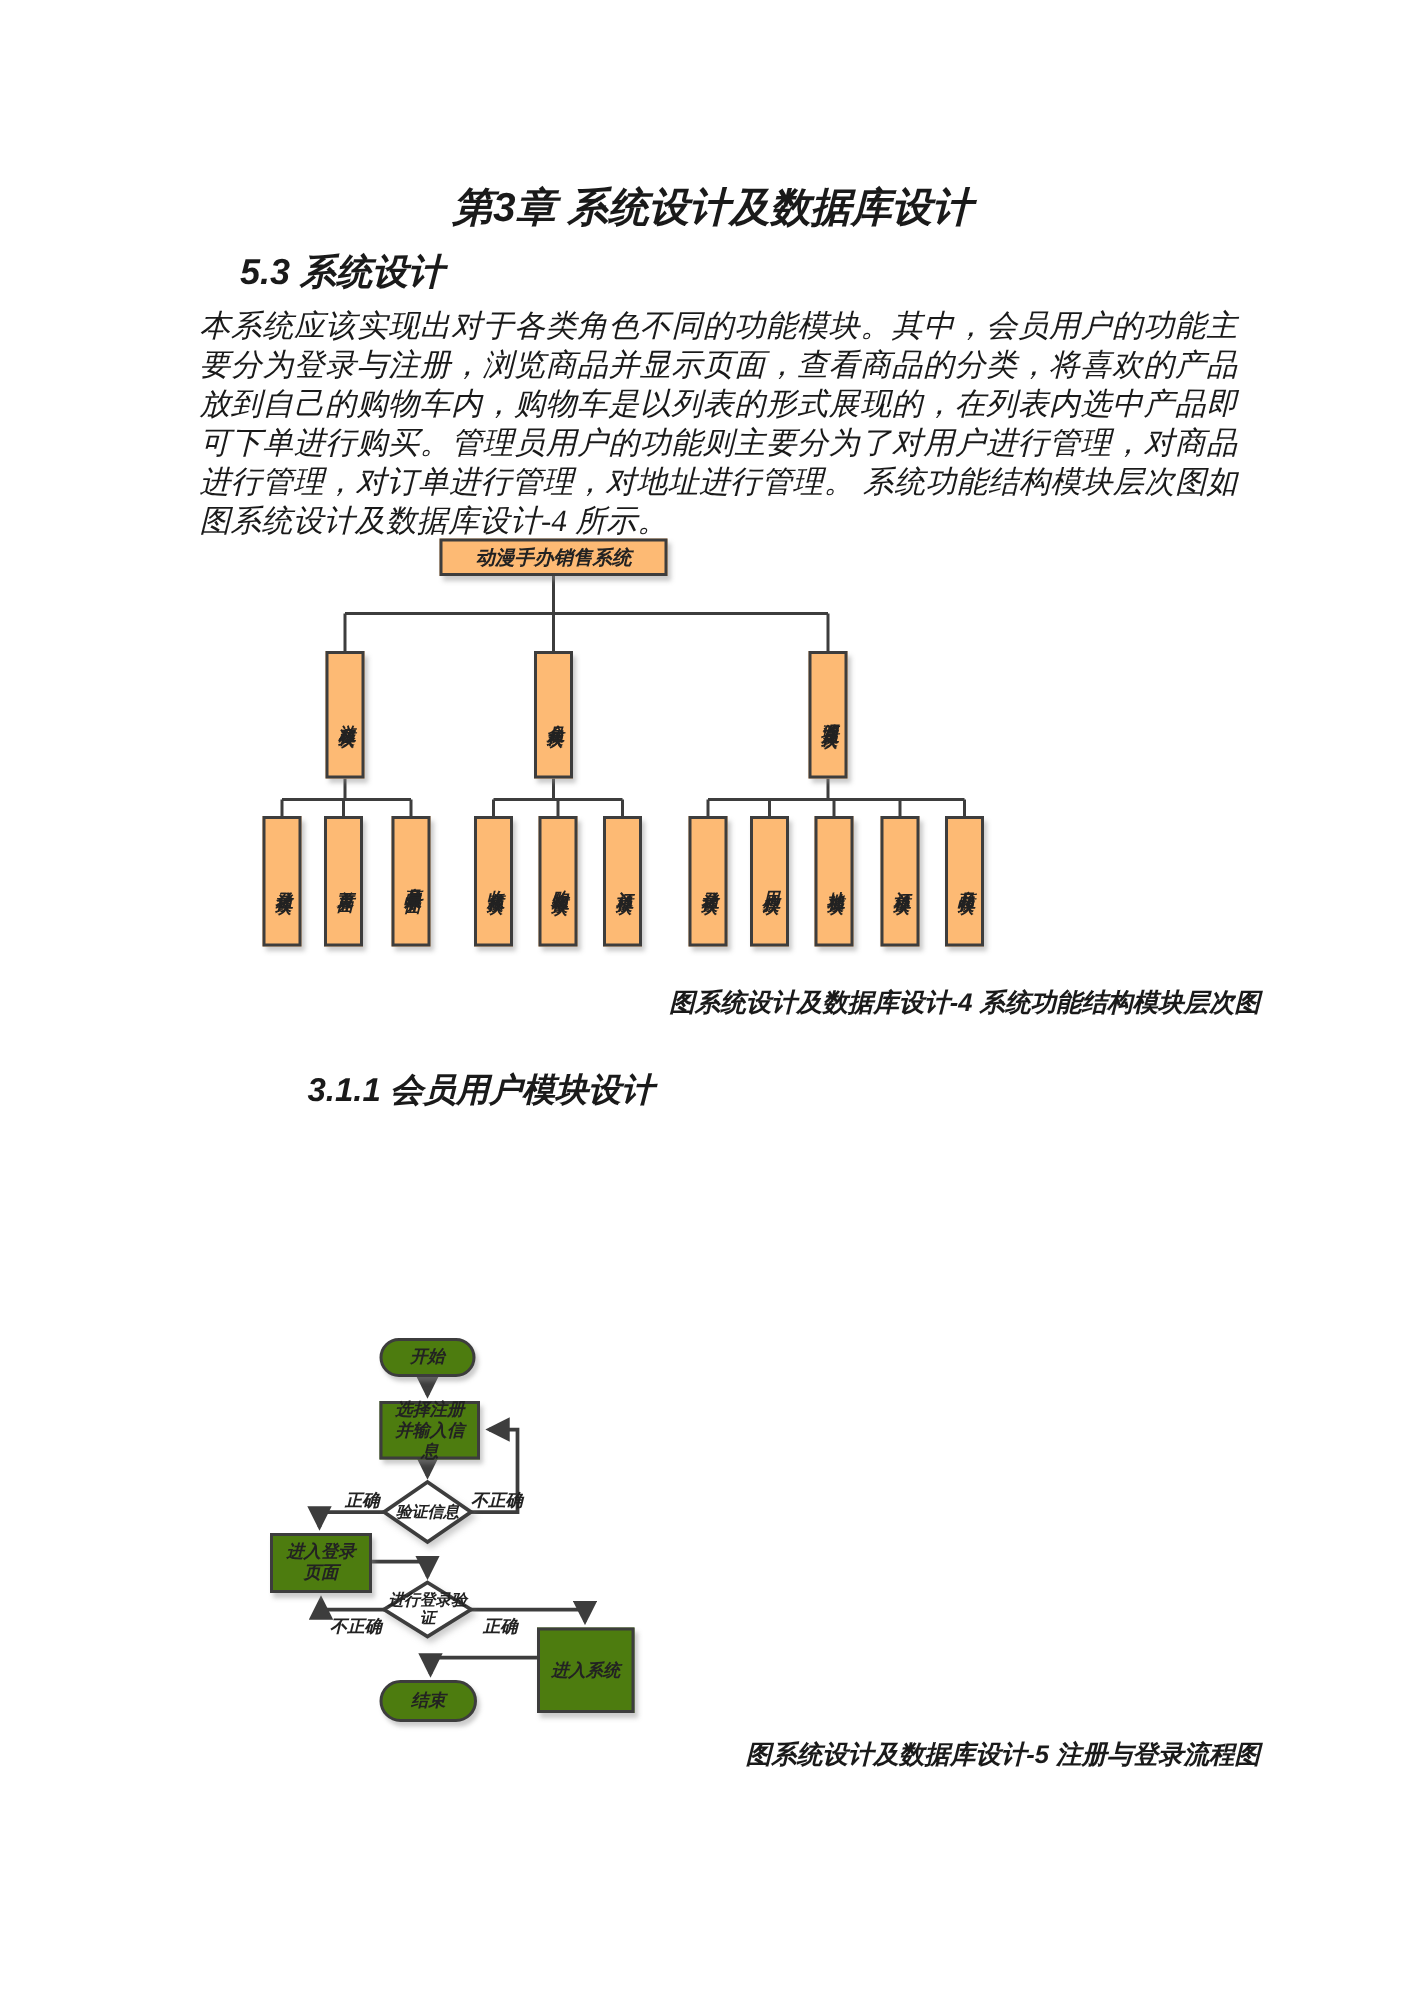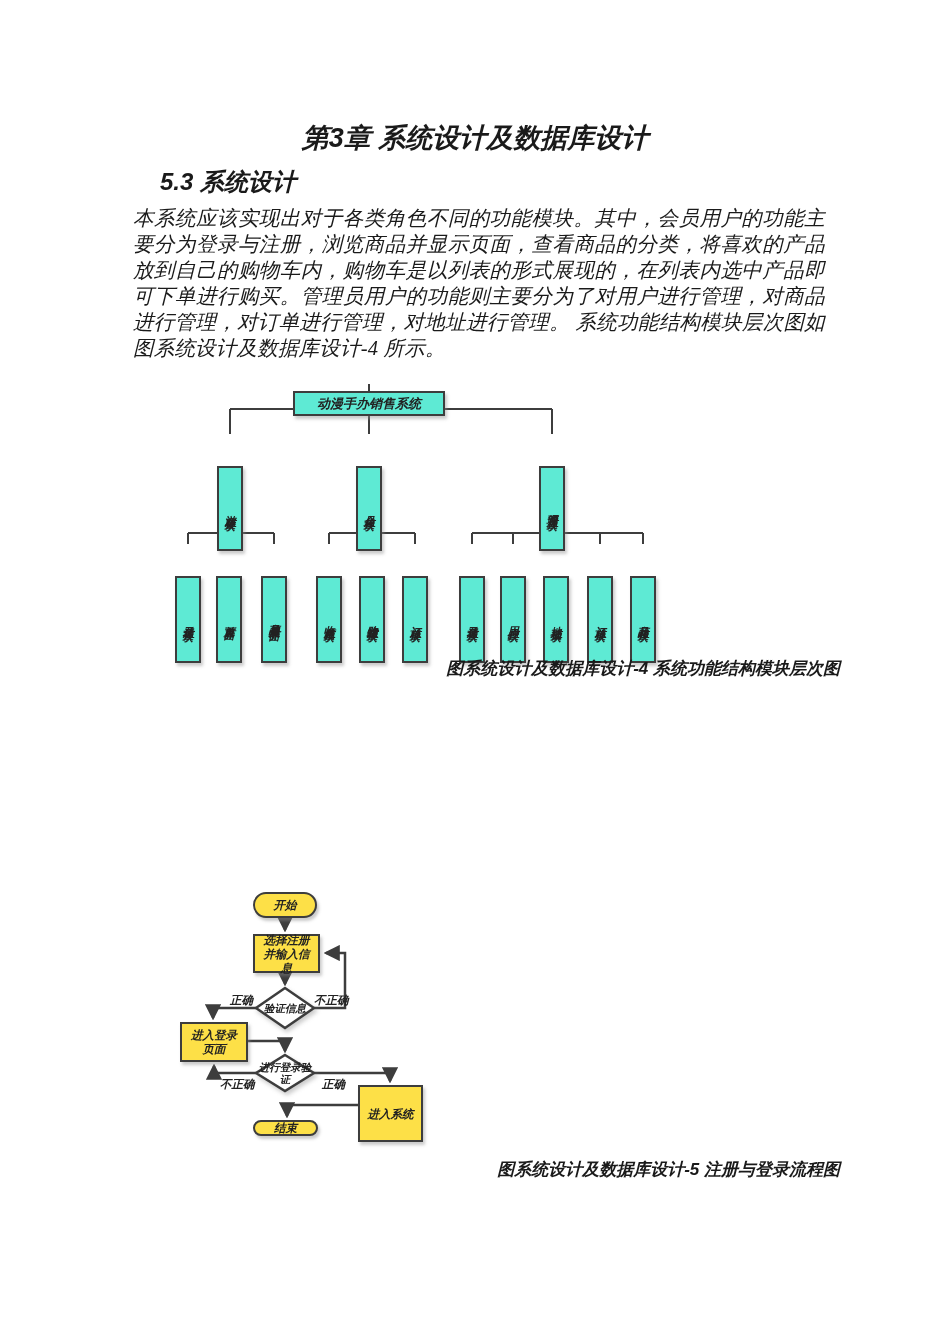--- a/index.html
+++ b/index.html
@@ -46,39 +46,39 @@
     font-weight:700;font-size:17px;line-height:22px;
   }
   .page-footer{
     left:133px;width:692px;text-align:center;top:1248px;
     font-size:19px;
   }
   
   .tree{left:150px;top:350px;width:520px;height:290px;}
   .tree svg,.flow svg{position:absolute;left:0;top:0;}
   .tnode{
-    position:absolute;background:#5eead4;
+    position:absolute;background:#fdba74;
     border:2px solid var(--line);
     box-shadow:2px 3px 3px rgba(140,140,140,.45);
     display:flex;align-items:center;justify-content:center;
     font-family:"Liberation Sans","DejaVu Sans",sans-serif;
-    font-weight:700;color:#222;box-sizing:border-box;margin-top:32px;
+    font-weight:700;color:#222;box-sizing:border-box;
   }
   .tnode.root{left:143px;top:9px;width:152px;height:25px;font-size:13px;}
   .tnode.vert{
     width:26px;
     writing-mode:vertical-rl;text-orientation:upright;
     font-size:11px;letter-spacing:1.5px;line-height:22px;
   }
   .tnode.lv1{top:84px;height:85px;}
   .tnode.lv2{top:194px;height:87px;}
   
   .flow{left:170px;top:880px;width:280px;height:280px;}
   .fnode{
-    position:absolute;background:#fde047;
+    position:absolute;background:#4d7c0f;
     border:2.5px solid var(--line);
     box-shadow:2px 3px 3px rgba(140,140,140,.45);
     display:flex;align-items:center;justify-content:center;
     text-align:center;
     font-family:"Liberation Sans","DejaVu Sans",sans-serif;
     font-weight:700;font-size:11.5px;line-height:14px;color:#222;
     box-sizing:border-box;
   }
   .fnode.stadium{border-radius:14px;}
   .dtext{
@@ -148,20 +148,21 @@
     <div class="tnode vert lv2" style="left:252px;">订单模块</div>
     <div class="tnode vert lv2" style="left:309px;">登录模块</div>
     <div class="tnode vert lv2" style="left:350px;">用户模块</div>
     <div class="tnode vert lv2" style="left:393px;">地址模块</div>
     <div class="tnode vert lv2" style="left:437px;">订单模块</div>
     <div class="tnode vert lv2" style="left:480px;">商品模块</div>
   </div>
 
   <div class="abs fig-caption" style="top:658px;">图系统设计及数据库设计-4 系统功能结构模块层次图</div>
 
+  <div class="abs subsection-heading">3.1.1 会员用户模块设计</div>
 
 
   <div class="abs flow">
     <svg width="280" height="280" viewBox="0 0 280 280">
       <defs>
         <marker id="arr" viewBox="0 0 10 10" refX="8.5" refY="5" markerWidth="6.5" markerHeight="6.5" orient="auto-start-reverse">
           <path d="M0,0 L10,5 L0,10 z" fill="#3d3d3d"></path>
         </marker>
       </defs>
       <g stroke="#3d3d3d" stroke-width="2.5" fill="none">
@@ -195,19 +196,19 @@
     <div class="elabel" style="left:144px;top:113px;">不正确</div>
 
     <div class="fnode" style="left:10px;top:142px;width:68px;height:40px;padding:0 5px;">进入登录页面</div>
 
     <div class="dtext" style="left:87px;top:181px;width:56px;">进行登录验证</div>
 
     <div class="elabel" style="left:50px;top:197px;">不正确</div>
     <div class="elabel" style="left:152px;top:197px;">正确</div>
 
     <div class="fnode" style="left:188px;top:205px;width:65px;height:57px;">进入系统</div>
-    <div class="fnode stadium" style="left:83px;top:240px;width:65px;height:16px;">结束</div>
+    <div class="fnode stadium" style="left:83px;top:240px;width:65px;height:28px;">结束</div>
   </div>
 
   <div class="abs fig-caption" style="top:1159px;">图系统设计及数据库设计-5 注册与登录流程图</div>
 
 
 </div>
 
 </body></html>

